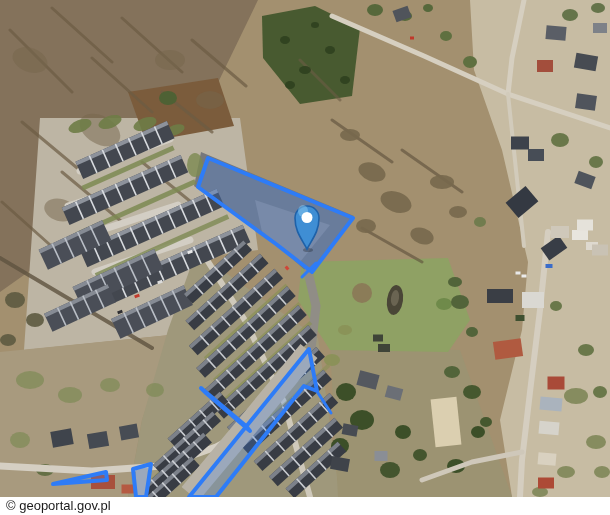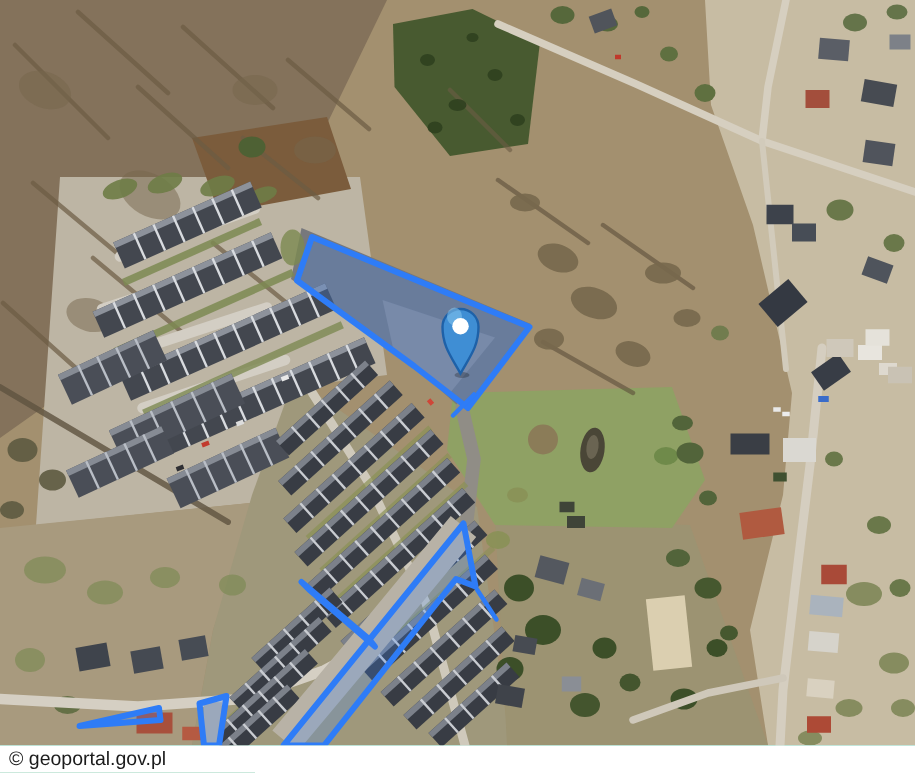--- a/index.html
+++ b/index.html
@@ -1,17 +1,17 @@
 <!DOCTYPE html>
 <html><head>
 <meta charset="utf-8">
 <style>
   html,body{margin:0;padding:0;background:#ffffff;}
   .stage{position:relative;width:610px;height:515px;overflow:hidden;
-         font-family:"Liberation Sans",sans-serif;background:#5eead4;}
+         font-family:"Liberation Sans",sans-serif;background:#22c55e;}
   .stage svg{display:block;}
   .attribution{position:absolute;left:0;right:0;bottom:0;height:18px;background:#ffffff;
                font-size:13px;line-height:18px;padding-left:6px;color:#1b1b1b;
                font-family:"Liberation Sans",sans-serif;}
 </style>
 </head>
 <body>
 
 <div class="stage">
   <svg id="map-svg" width="610" height="497" viewBox="0 0 610 497">

